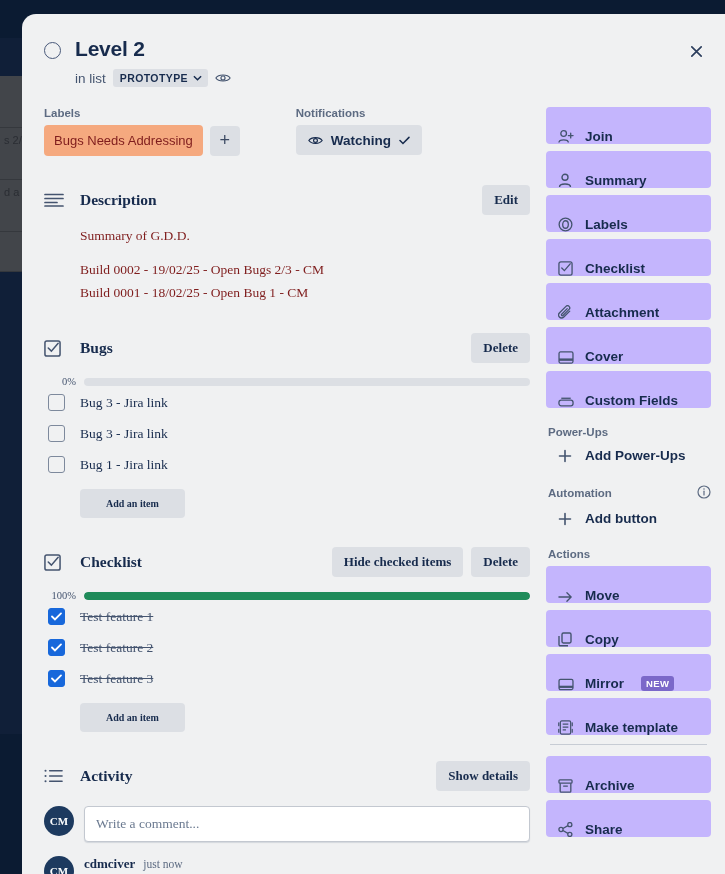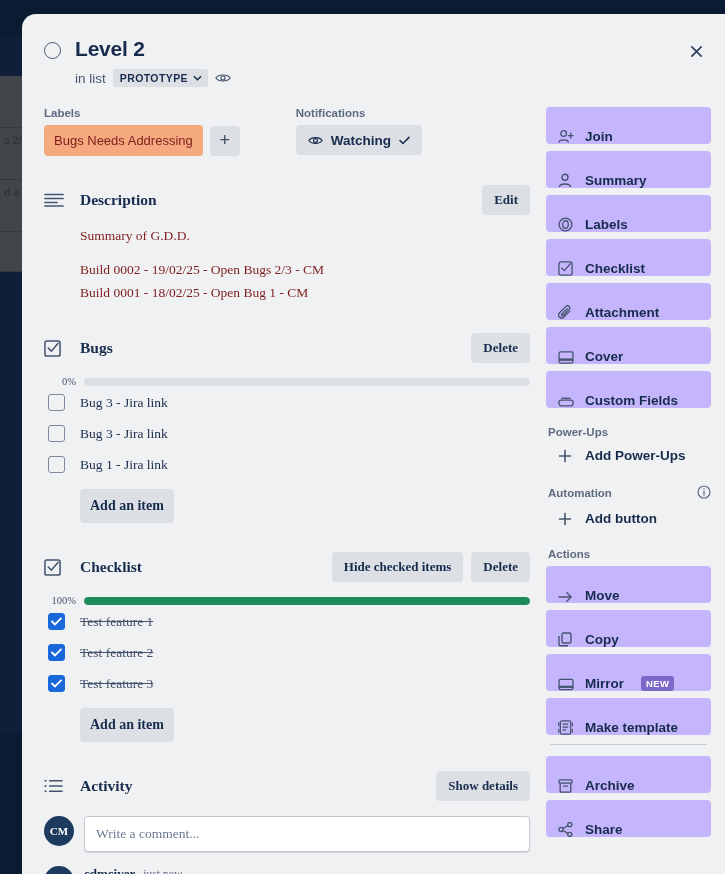--- a/index.html
+++ b/index.html
@@ -156,22 +156,22 @@
   }
   .cbox.checked {
     background: #1868db; border-color: #1868db;
     display: flex; align-items: center; justify-content: center;
   }
   .cl-text { font-size: 13.5px; color: #172b4d; cursor: pointer; }
   .cl-text.done { text-decoration: line-through; color: #44546f; }
   .add-item {
     margin: 9px 0 0 36px;
     background: #dcdfe4; color: #172b4d;
-    font-size: 14px; font-weight: bold;
-    padding: 9px 10px; border-radius: 4px; border: none;
+    font-size: 10px; font-weight: bold;
+    padding: 9px 26px; border-radius: 4px; border: none;
     cursor: pointer; font-family: inherit;
   }
 
   
   .avatar {
     width: 30px; height: 30px; border-radius: 50%;
     background: #1d3a5f; color: #fff;
     font-size: 11px; font-weight: bold;
     display: flex; align-items: center; justify-content: center;
     flex: none; cursor: pointer;

